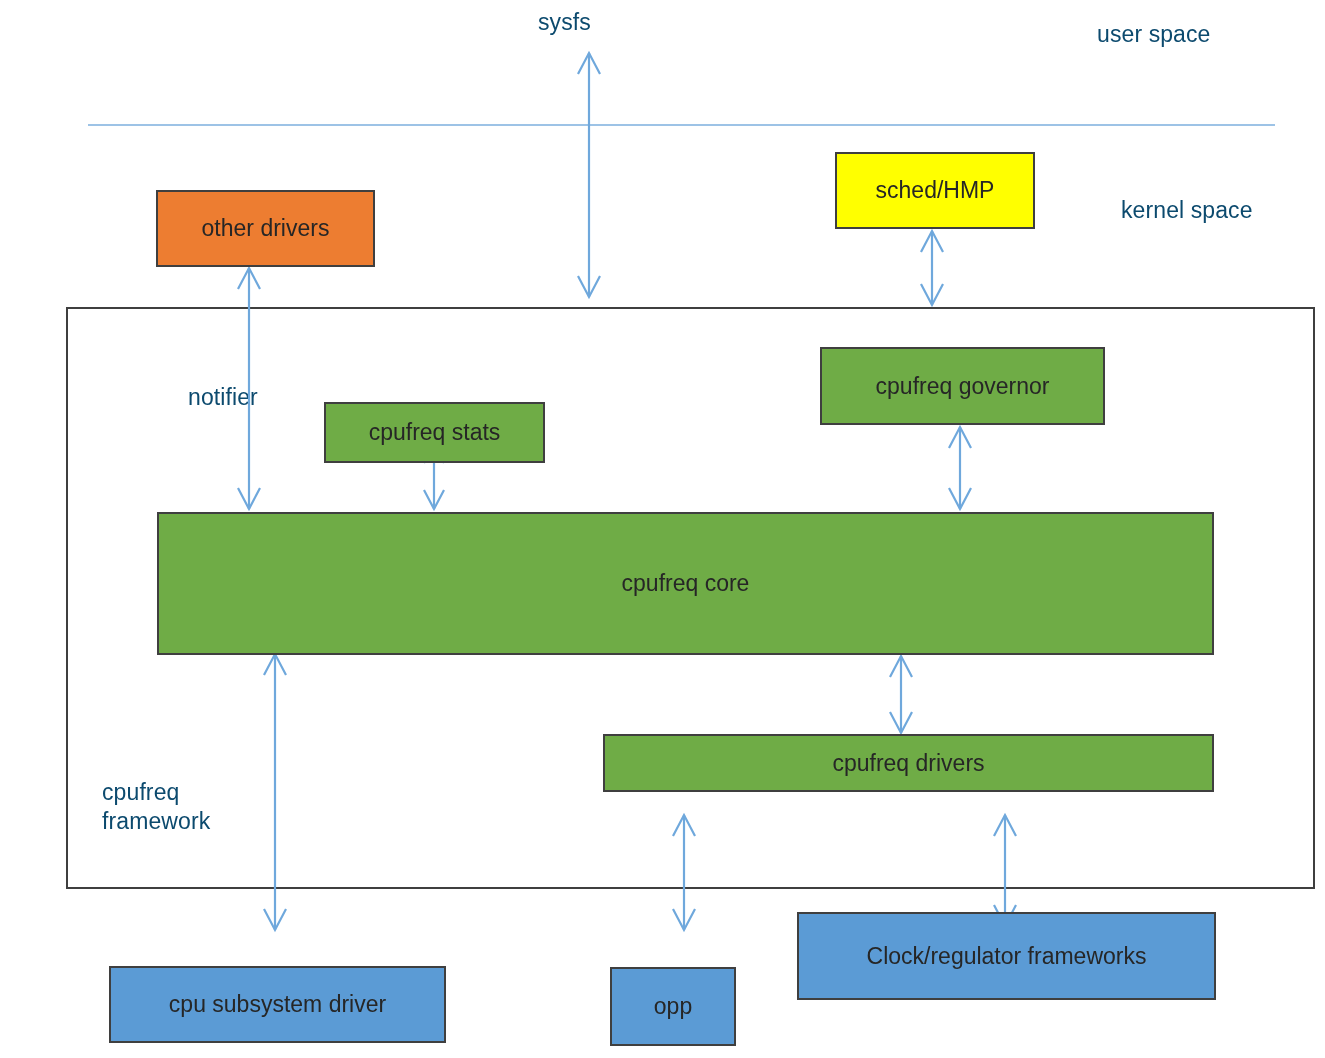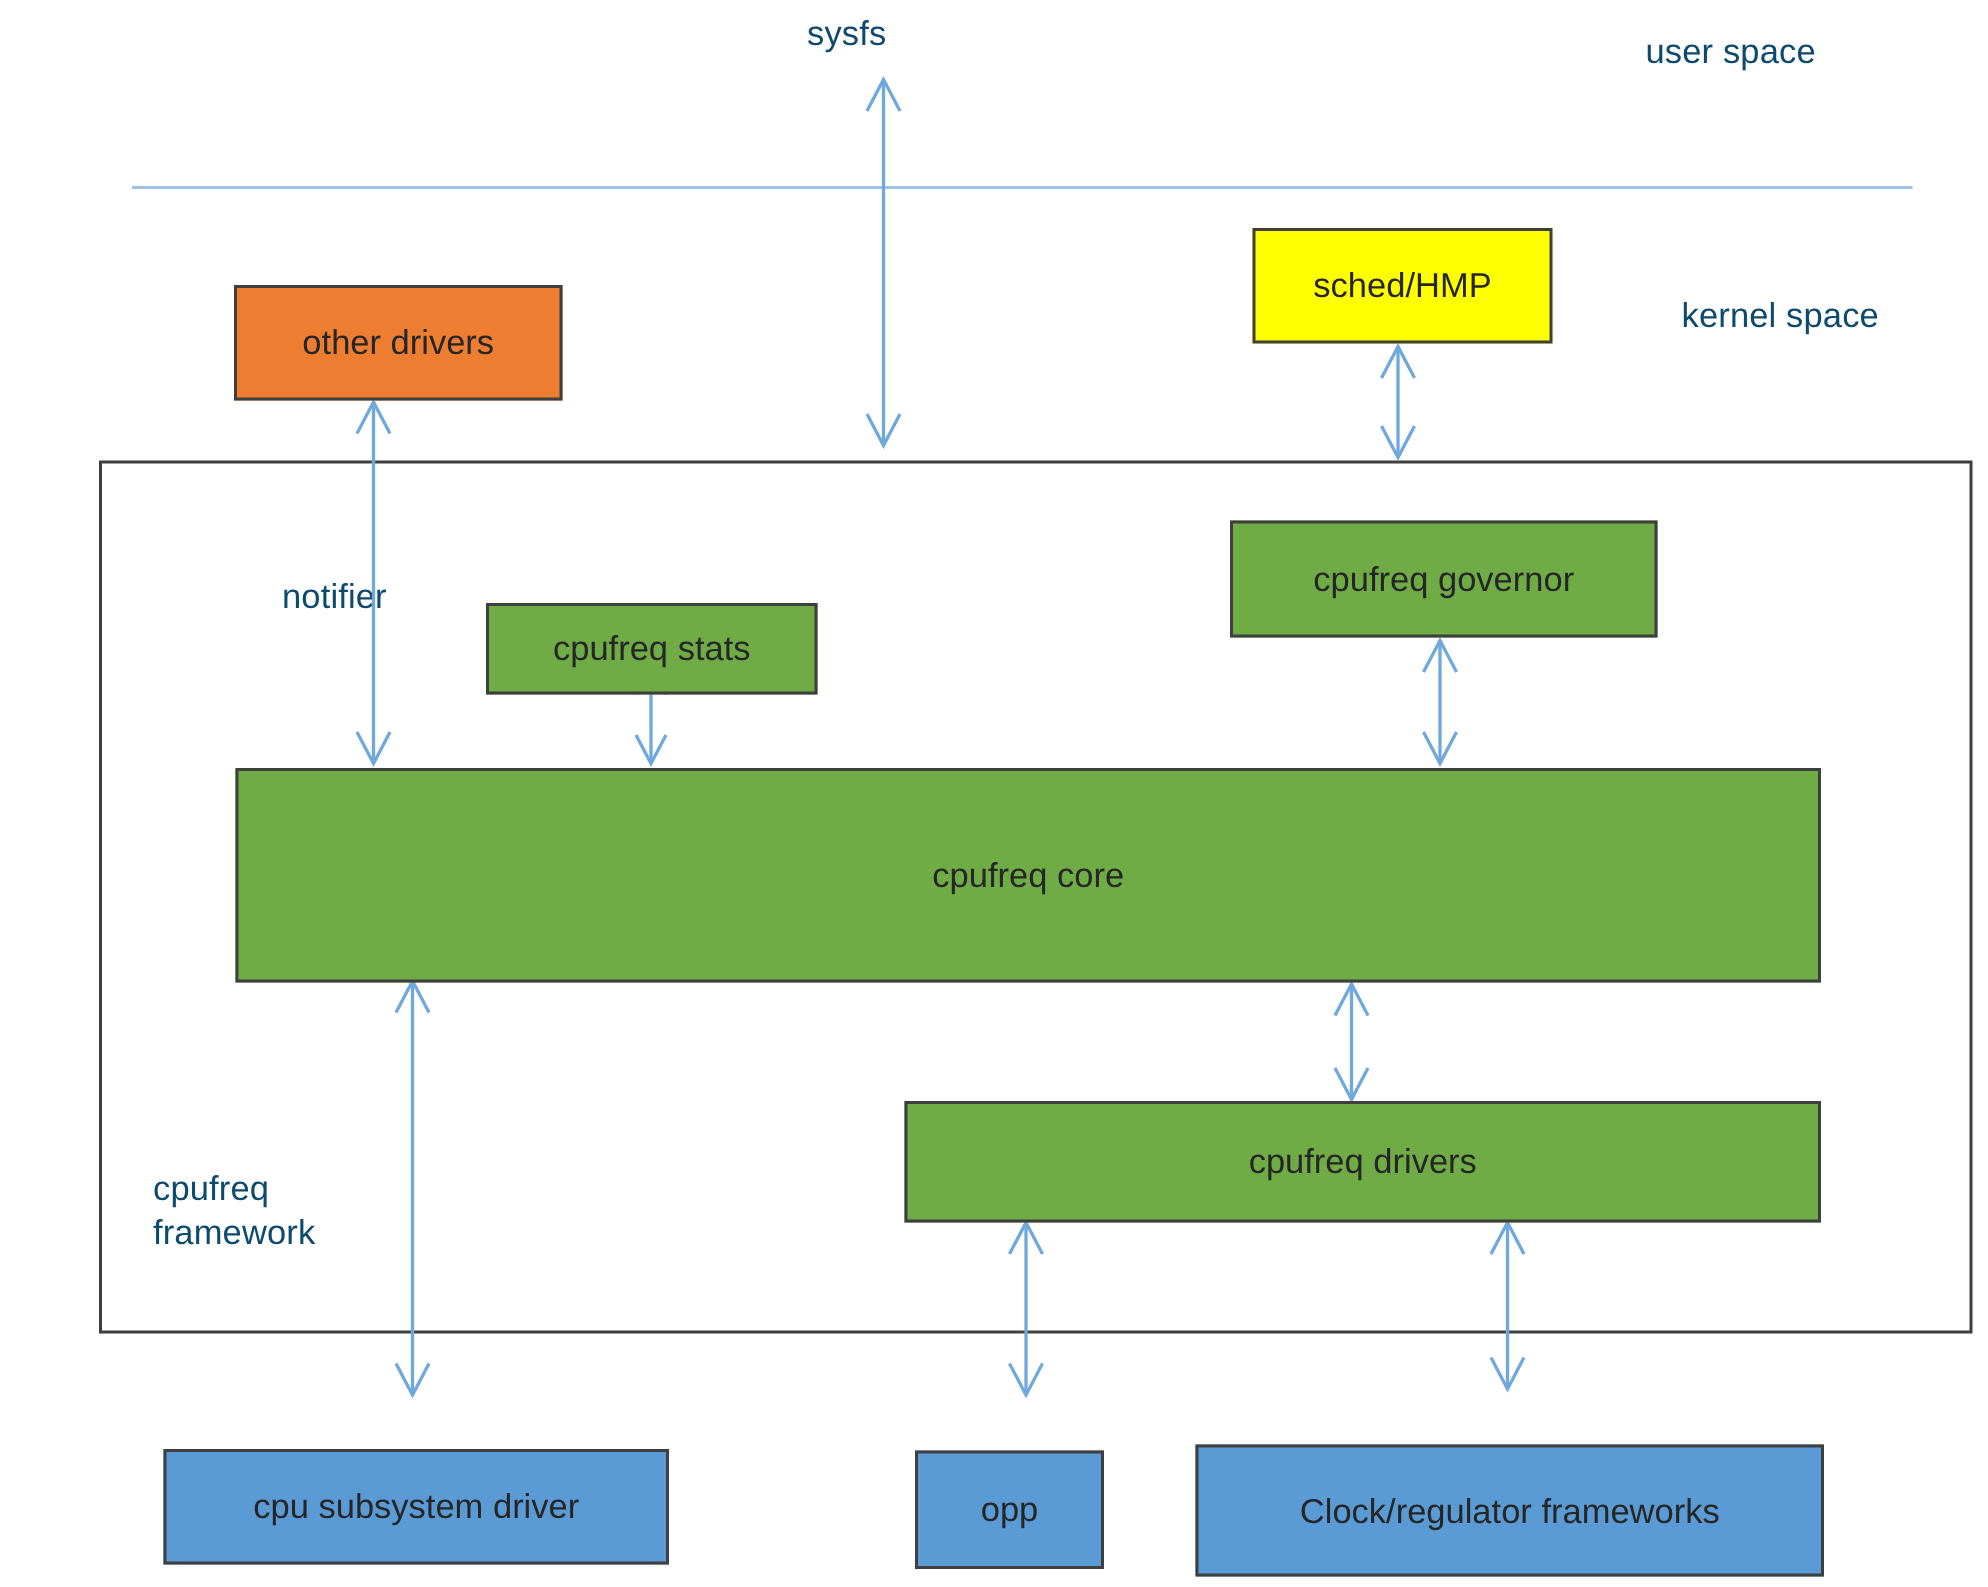--- a/index.html
+++ b/index.html
@@ -160,21 +160,21 @@
   <div class="node orange" style="left:140px; top:190px; width:219px; height:77px;margin-left:16px;">other drivers</div>
 
   <div class="node yellow" style="left:835px; top:152px; width:200px; height:77px;">sched/HMP</div>
 
   <div class="node green" style="left:324px; top:354px; width:221px; height:61px;margin-top:48px;">cpufreq stats</div>
 
   <div class="node green" style="left:157px; top:512px; width:1057px; height:143px;">cpufreq core</div>
 
   <div class="node green" style="left:820px; top:347px; width:285px; height:78px;">cpufreq governor</div>
 
-  <div class="node green" style="left:603px; top:734px; width:611px; height:81px;">cpufreq drivers</div>
+  <div class="node green" style="left:603px; top:734px; width:611px; height:58px;">cpufreq drivers</div>
 
   <div class="node blue" style="left:109px; top:930px; width:337px; height:77px;">cpu subsystem driver</div>
 
   <div class="node blue" style="left:610px; top:931px; width:126px; height:79px;">opp</div>
 
-  <div class="node blue" style="left:797px; top:927px; width:419px; height:88px;">Clock/regulator frameworks</div>
+  <div class="node blue" style="left:797px; top:876px; width:419px; height:88px;">Clock/regulator frameworks</div>
 
 </div>
 
 </body></html>

